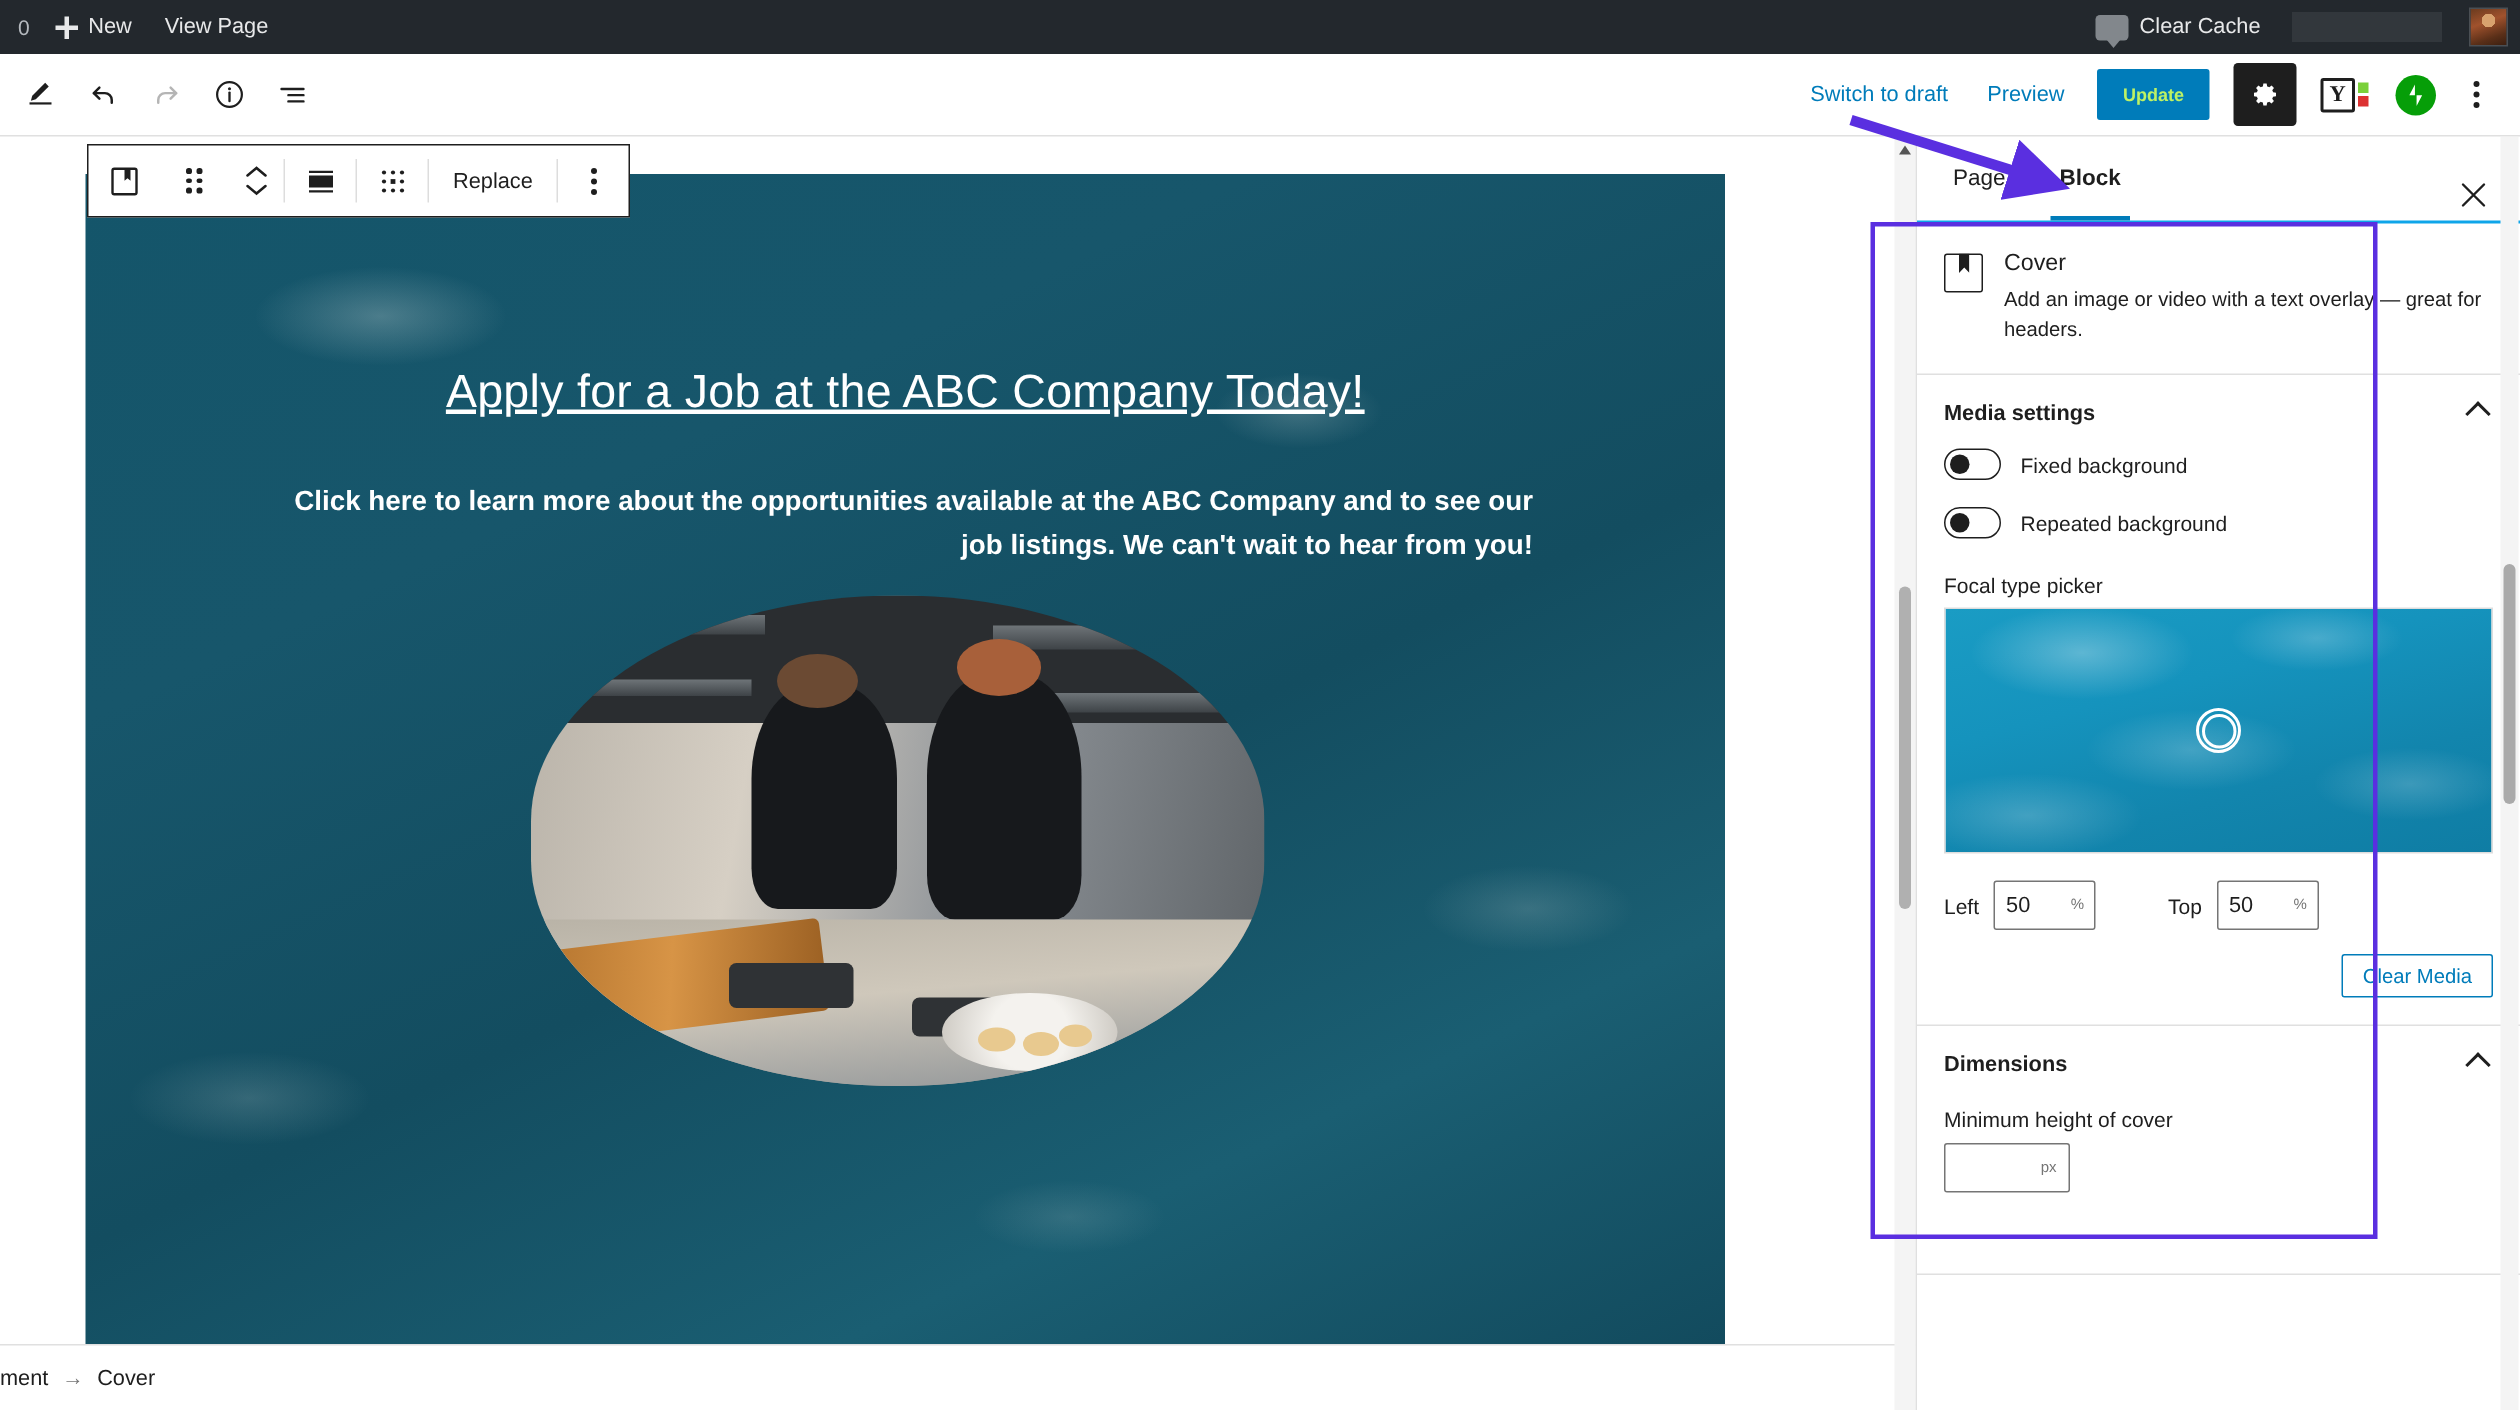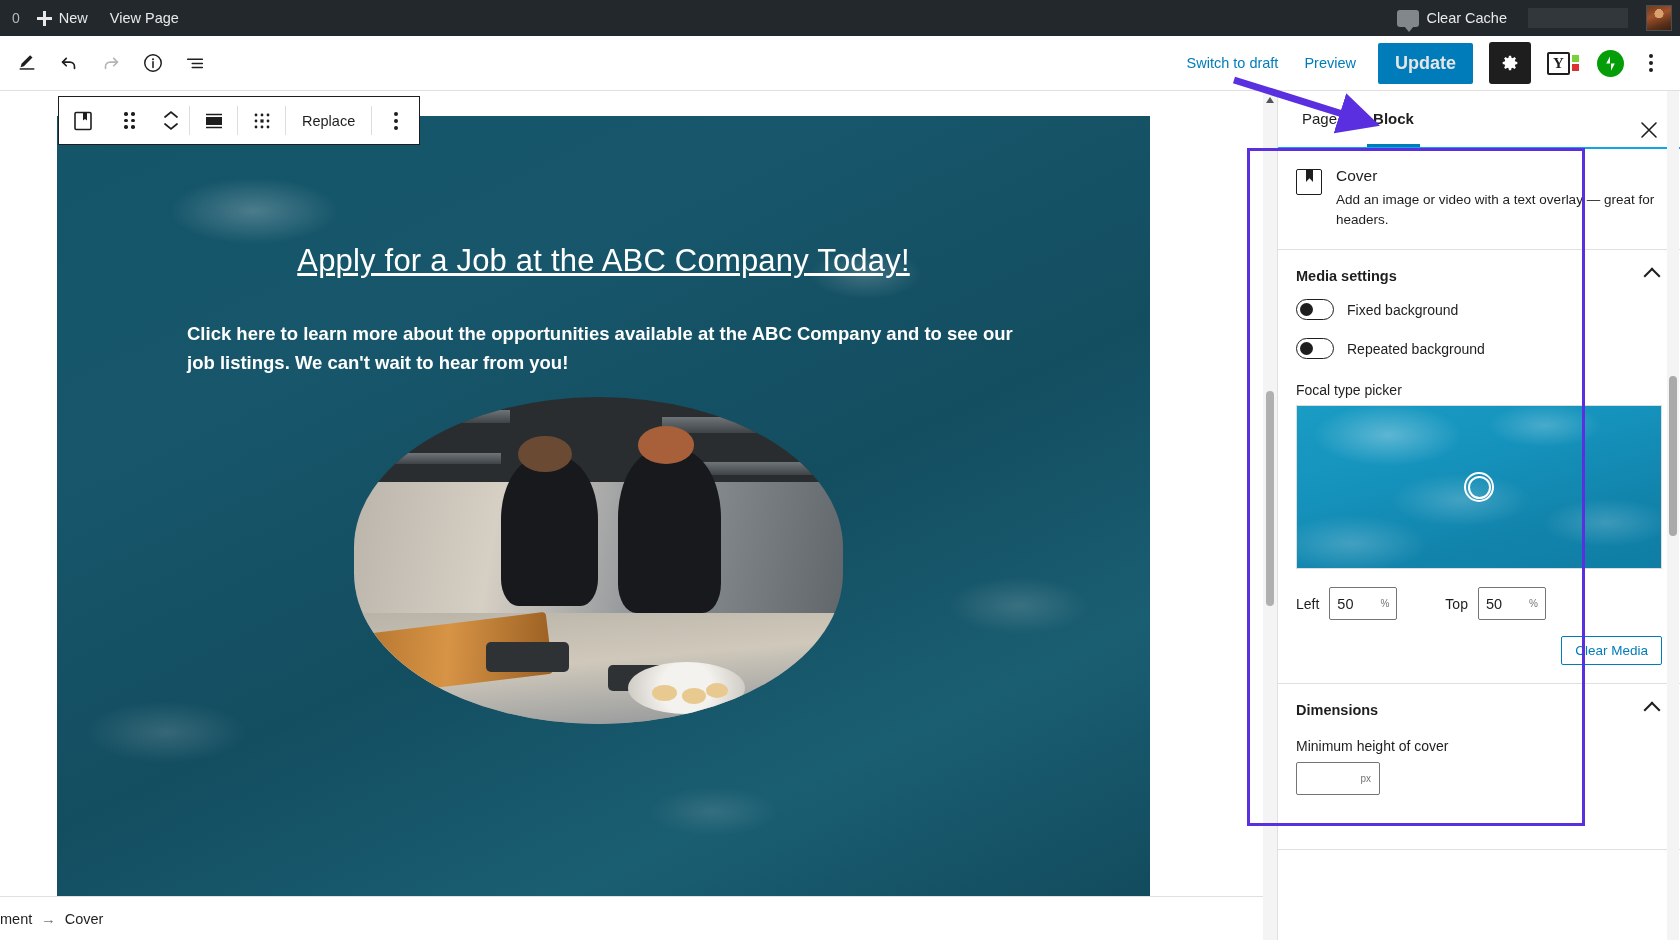--- a/index.html
+++ b/index.html
@@ -54,22 +54,22 @@
     width: 38px; height: 38px; display: flex; align-items: center; justify-content: center;
     border-radius: 2px; background: none; border: none; cursor: pointer;
   }
   .hbtn svg { display: block; }
   .ed-right { margin-left: auto; display: flex; align-items: center; gap: 2px; padding-right: 12px; }
   .link-btn {
     background: none; border: none; color: #007cba; font-size: 14.5px;
     padding: 8px 12px; cursor: pointer; font-family: inherit;
   }
   .update-btn {
-    background: #007cba; color: #e5e5e5; border: none; border-radius: 2px;
-    font-size: 18px; font-weight: bold; padding: 10px 17px; margin-left: 8px;
+    background: #007cba; color: #bef264; border: none; border-radius: 2px;
+    font-size: 12px; font-weight: bold; padding: 10px 17px; margin-left: 8px;
     cursor: pointer; font-family: inherit;
   }
   .gear-btn {
     width: 42px; height: 42px; background: #1e1e1e; border-radius: 3px;
     display: flex; align-items: center; justify-content: center; margin-left: 14px; cursor: pointer;
   }
   .yoast-btn { margin-left: 14px; cursor: pointer; display: flex; align-items: center; }
   .yoast-mark {
     width: 23px; height: 23px; border: 2px solid #1e1e1e; border-radius: 2px;
     display: flex; align-items: center; justify-content: center;
@@ -102,21 +102,21 @@
       radial-gradient(ellipse 130px 50px at 10% 78%, rgba(190,205,205,.20) 0%, transparent 62%),
       radial-gradient(ellipse 100px 38px at 60% 88%, rgba(185,200,200,.16) 0%, transparent 64%),
       linear-gradient(155deg, #14556a 0%, #17566b 28%, #134d60 55%, #1a5e72 78%, #124a5d 100%);
   }
   .cover-inner { position: relative; width: 100%; height: 100%; }
   .cover-h1 {
     position: absolute; top: 127px; left: 0; width: 100%; text-align: center;
     color: #fff; font-size: 31px; font-weight: normal; letter-spacing: .2px; text-decoration: underline;
   }
   .cover-p {
-    position: absolute; top: 204px; left: 130px; width: 835px; text-align: left;
+    position: absolute; top: 204px; left: 130px; width: 835px; text-align: right;
     color: #fff; font-size: 18.5px; font-weight: bold; line-height: 1.55;
   }
   .cover-photo {
     position: absolute; top: 281px; left: 297px; width: 489px; height: 327px;
     border-radius: 50% / 46%; overflow: hidden;
     background:
       linear-gradient(180deg, #2a2d30 0 26%, transparent 26%),
       linear-gradient(0deg, #9a9691 0 26%, transparent 26%),
       linear-gradient(100deg, #b8b2a8 0%, #d6cfc4 30%, #8e9398 60%, #5d6266 100%);
   }

